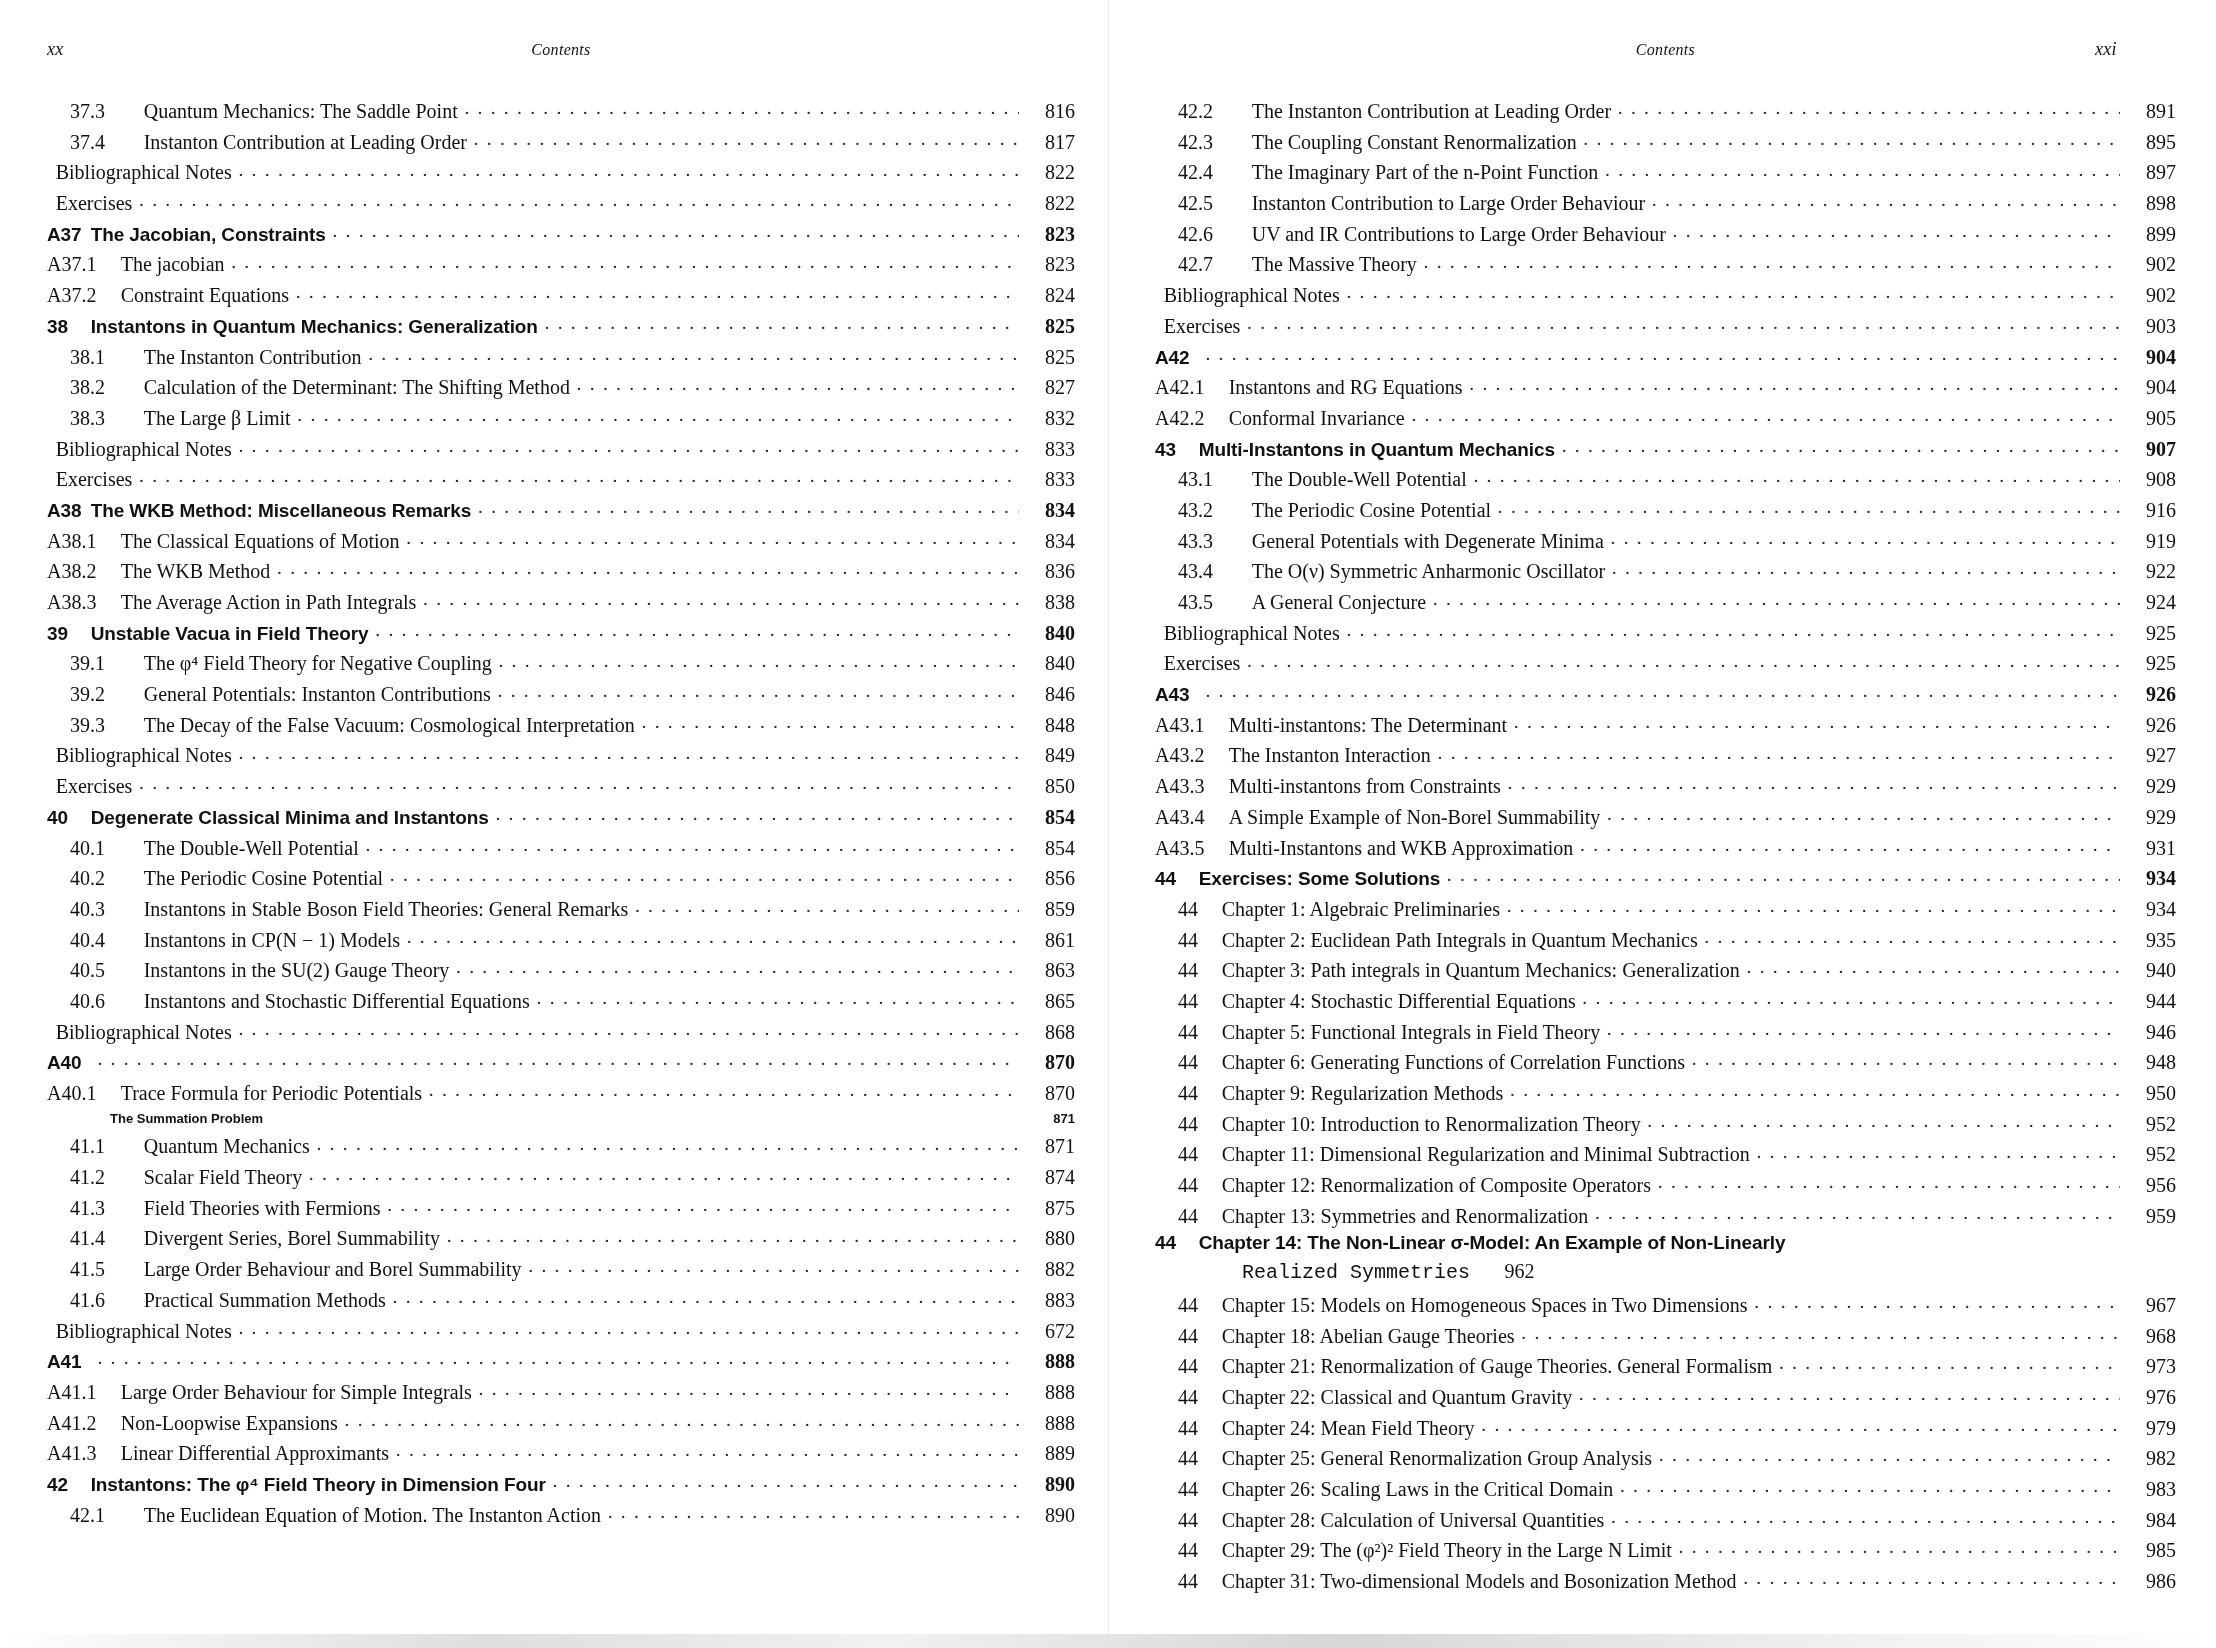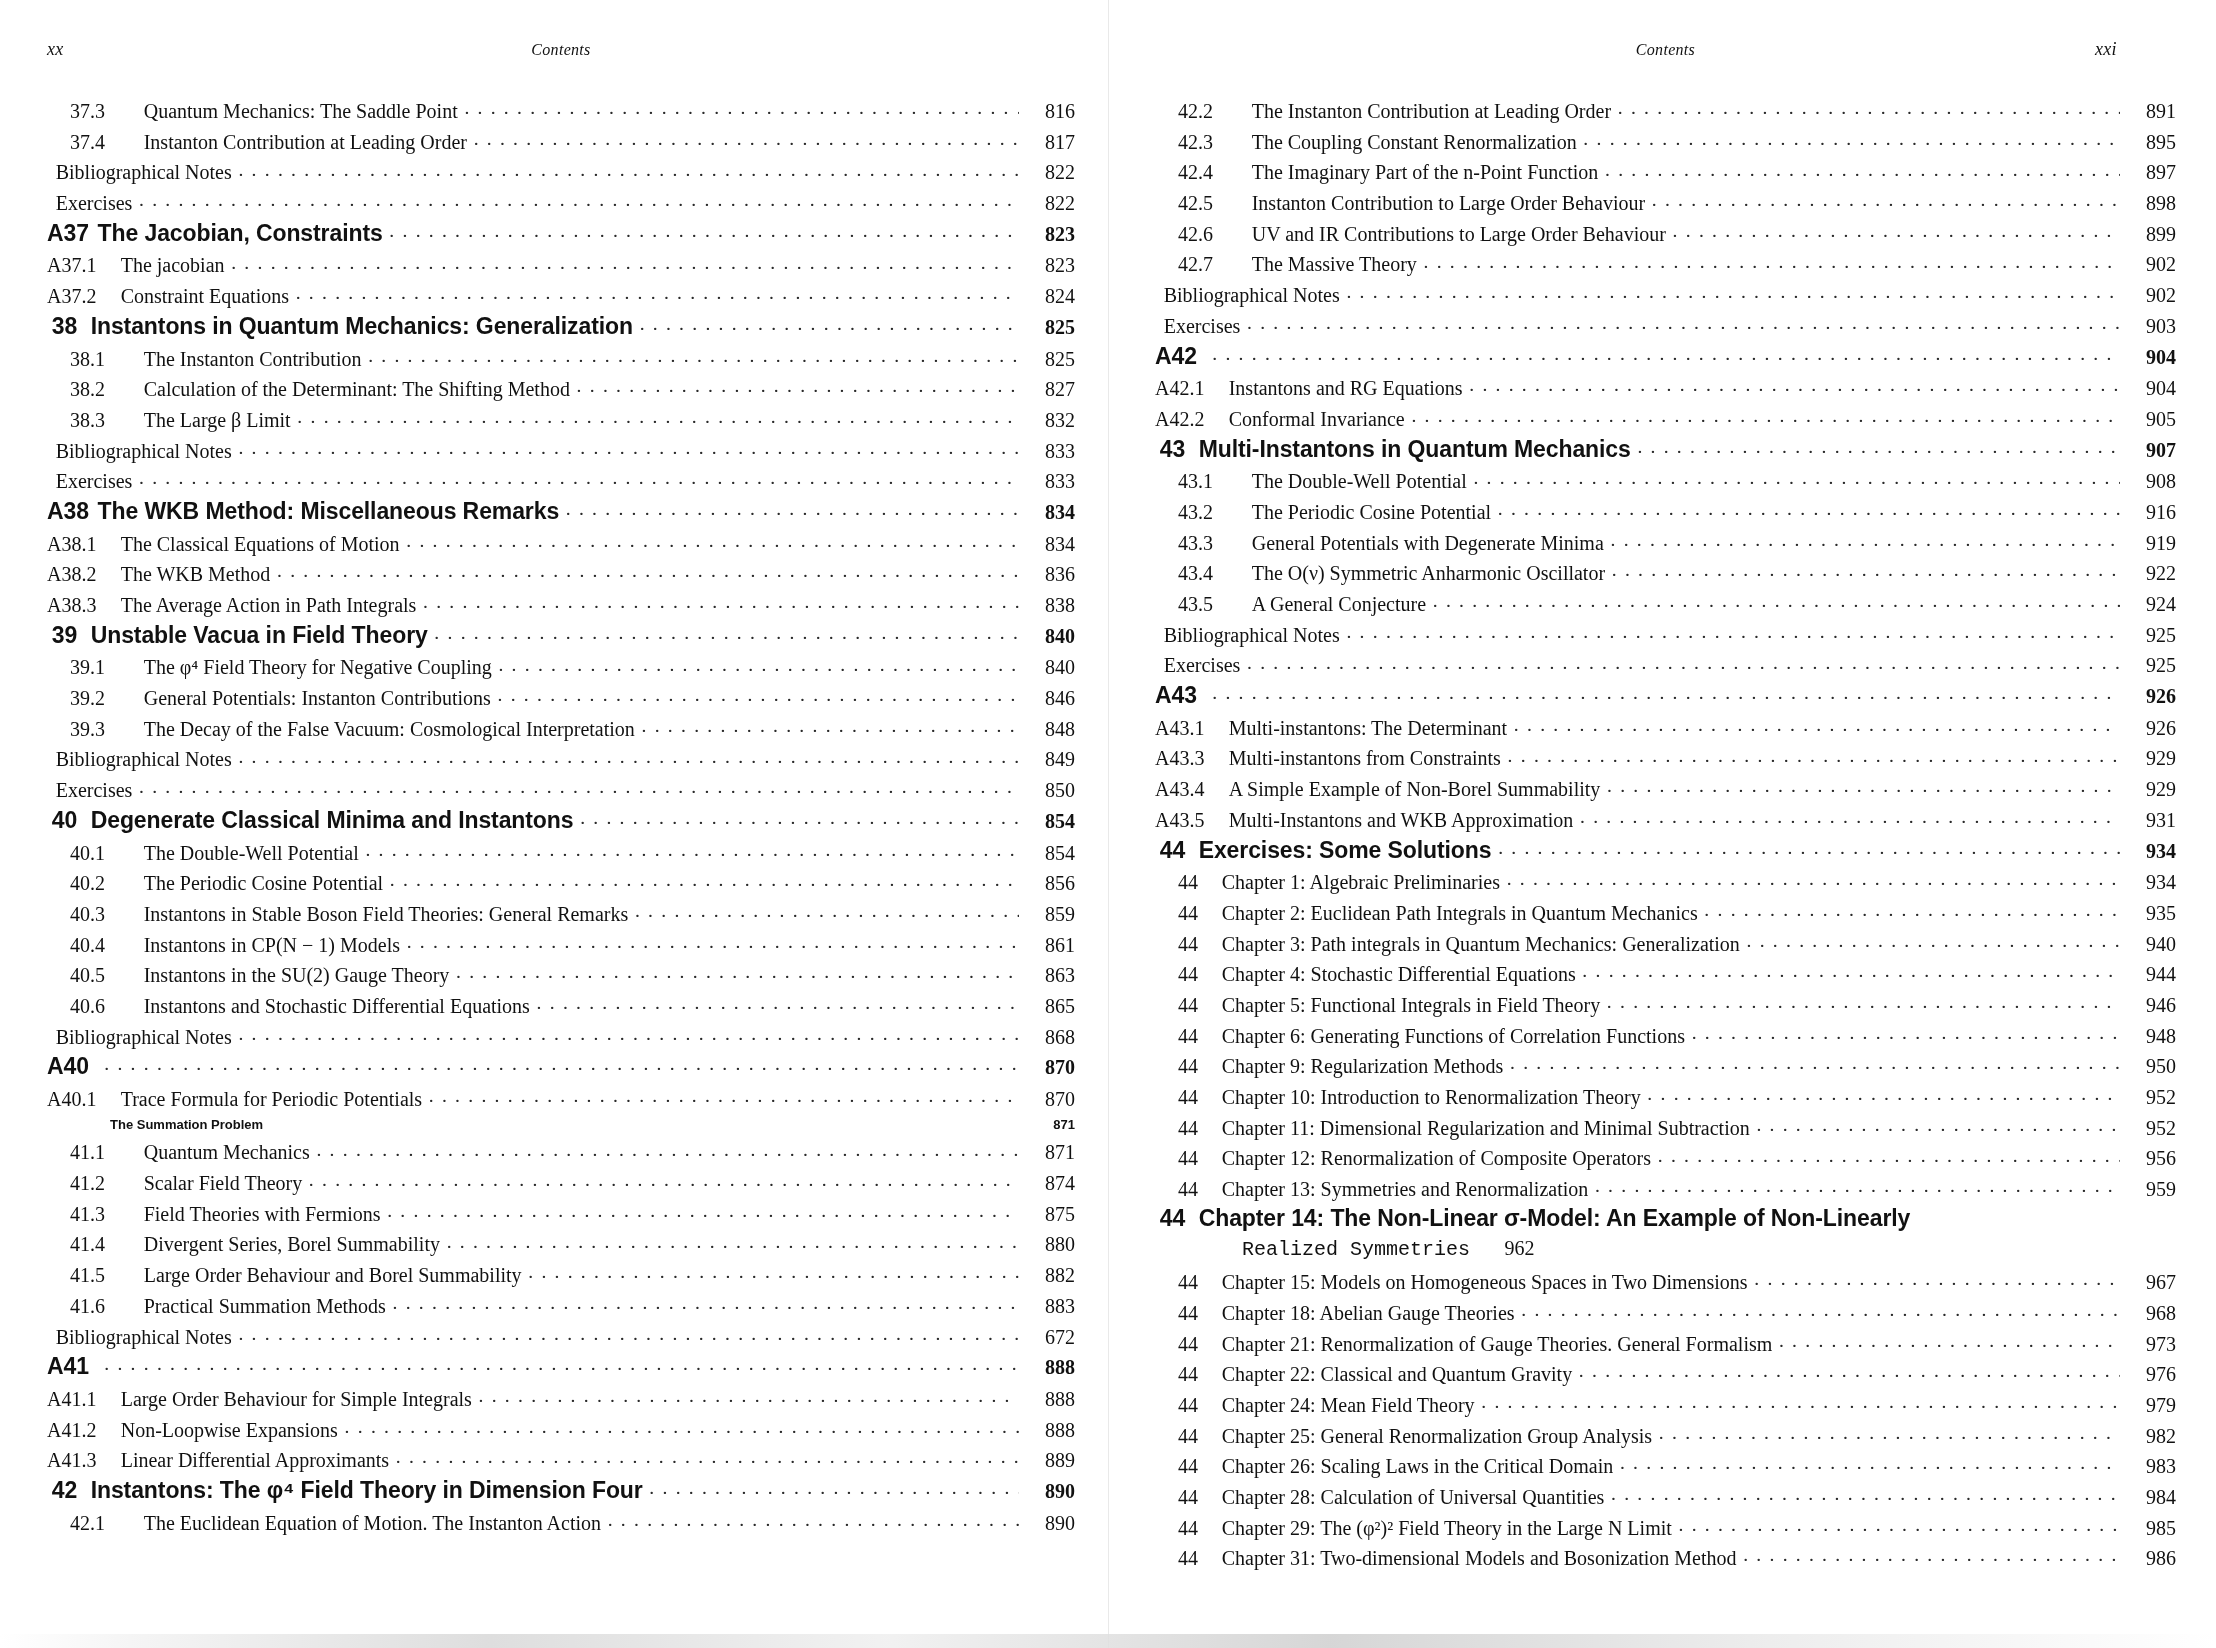--- a/index.html
+++ b/index.html
@@ -98,23 +98,22 @@
   .toc-entry .page-no {
     flex: 0 0 auto;
     width: 47px;
     text-align: right;
     padding-left: 9.4px;
   }
   .toc-entry.bold .num,
   .toc-entry.bold .label {
     font-family: "Liberation Sans", sans-serif;
     font-weight: bold;
-    font-size: 23px;
+    font-size: 19px;
     letter-spacing: -0.1px;
-    text-align: center;
   }
   .toc-entry.bold .page-no {
     font-weight: bold;
   }
   
   .lvl-0 { padding-left: 0px; }
   .lvl-1 { padding-left: 23px; }
   .toc-entry .num.w-narrow { min-width: 0; }
   .toc-entry .num.w-app { min-width: 65px; }
   .toc-entry .num.w-ch { min-width: 35px; }
@@ -594,20 +593,26 @@
           <span class="leader"></span>
           <span class="page-no">926</span>
         </div>
         <div class="toc-entry lvl-0">
           <span class="num w-app">A43.1</span>
           <span class="label">Multi-instantons: The Determinant</span>
           <span class="leader"></span>
           <span class="page-no">926</span>
         </div>
         <div class="toc-entry lvl-0">
+          <span class="num w-app">A43.2</span>
+          <span class="label">The Instanton Interaction</span>
+          <span class="leader"></span>
+          <span class="page-no">927</span>
+        </div>
+        <div class="toc-entry lvl-0">
           <span class="num w-app">A43.3</span>
           <span class="label">Multi-instantons from Constraints</span>
           <span class="leader"></span>
           <span class="page-no">929</span>
         </div>
         <div class="toc-entry lvl-0">
           <span class="num w-app">A43.4</span>
           <span class="label">A Simple Example of Non-Borel Summability</span>
           <span class="leader"></span>
           <span class="page-no">929</span>

